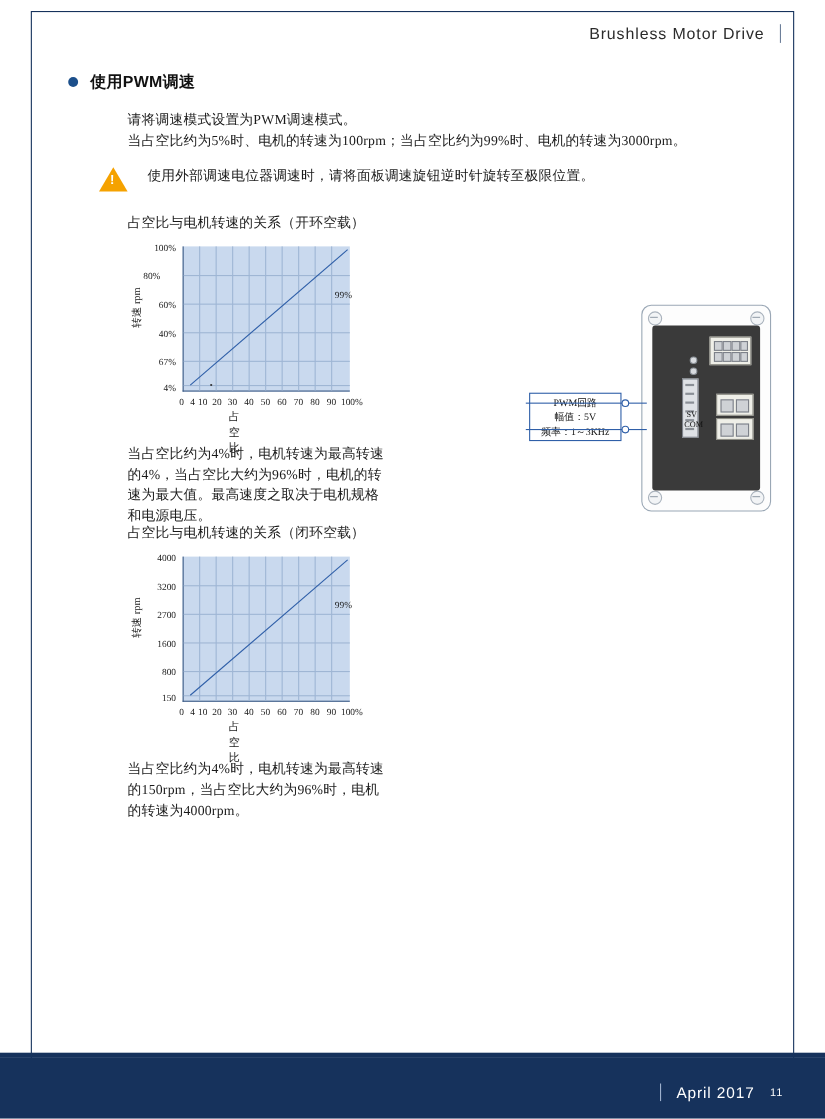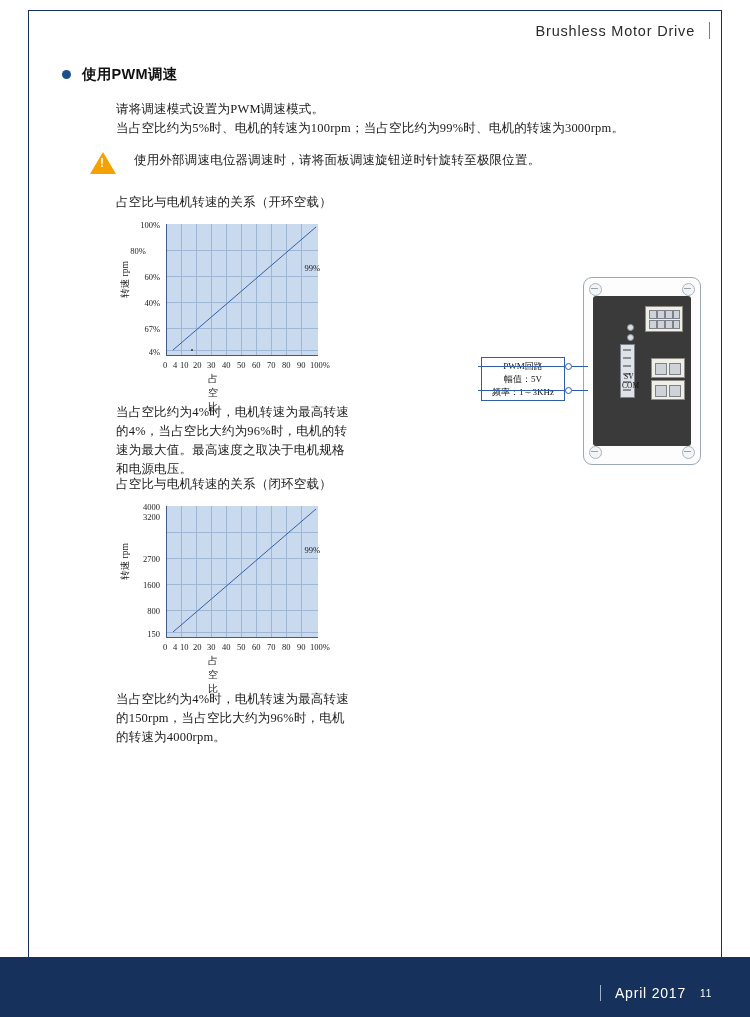--- a/index.html
+++ b/index.html
@@ -425,21 +425,21 @@
 </div>
 
 <div class="para" id="p-open-exp">当占空比约为4%时，电机转速为最高转速的4%，当占空比大约为96%时，电机的转速为最大值。最高速度之取决于电机规格和电源电压。</div>
 
 <div class="chart-caption" id="cap-closed">占空比与电机转速的关系（闭环空载）</div>
 
 <div class="chart-wrap" id="chart-closed">
   <div class="axis-title-y">转速 rpm</div>
 
   <div class="y-label" style="top:2px;">4000</div>
-  <div class="y-label" style="top:12px;">3200</div>
+  <div class="y-label" style="top:28px;">3200</div>
   <div class="y-label" style="top:54px;">2700</div>
   <div class="y-label" style="top:80px;">1600</div>
   <div class="y-label" style="top:106px;">800</div>
   <div class="y-label" style="top:129px;">150</div>
 
   <div class="plot-area">
     <div class="grid-h" style="top:26px;"></div>
     <div class="grid-h" style="top:52px;"></div>
     <div class="grid-h" style="top:78px;"></div>
     <div class="grid-h" style="top:104px;"></div>

